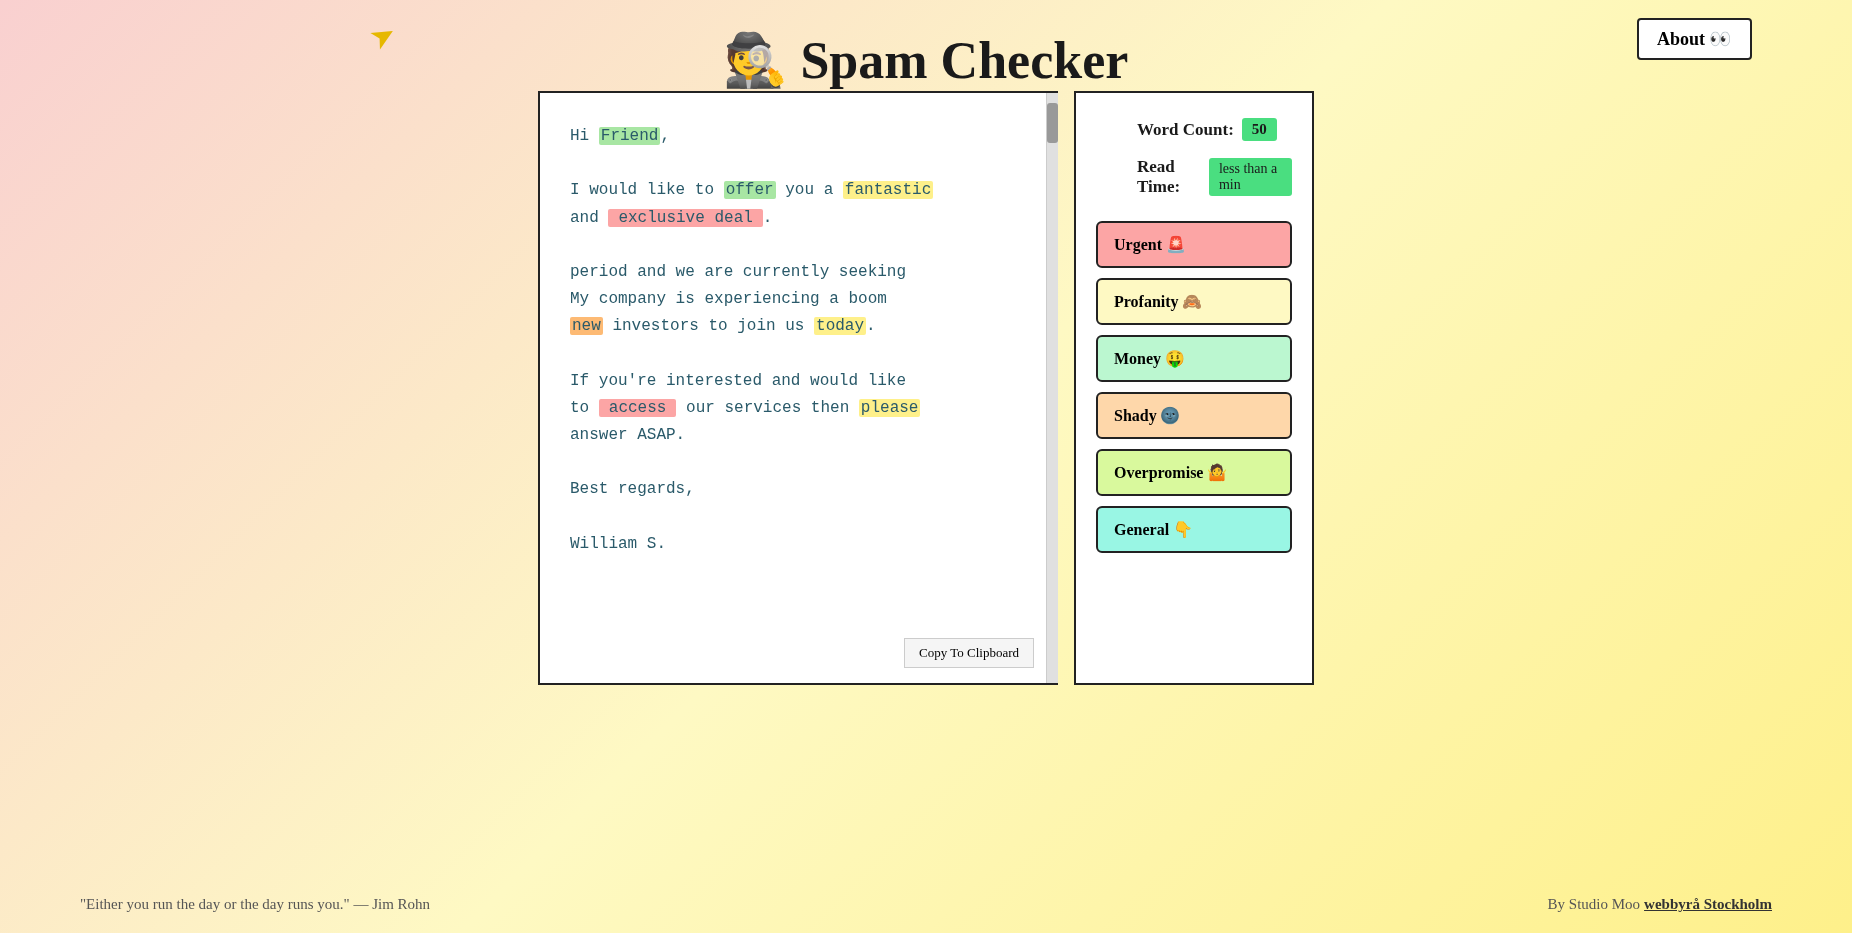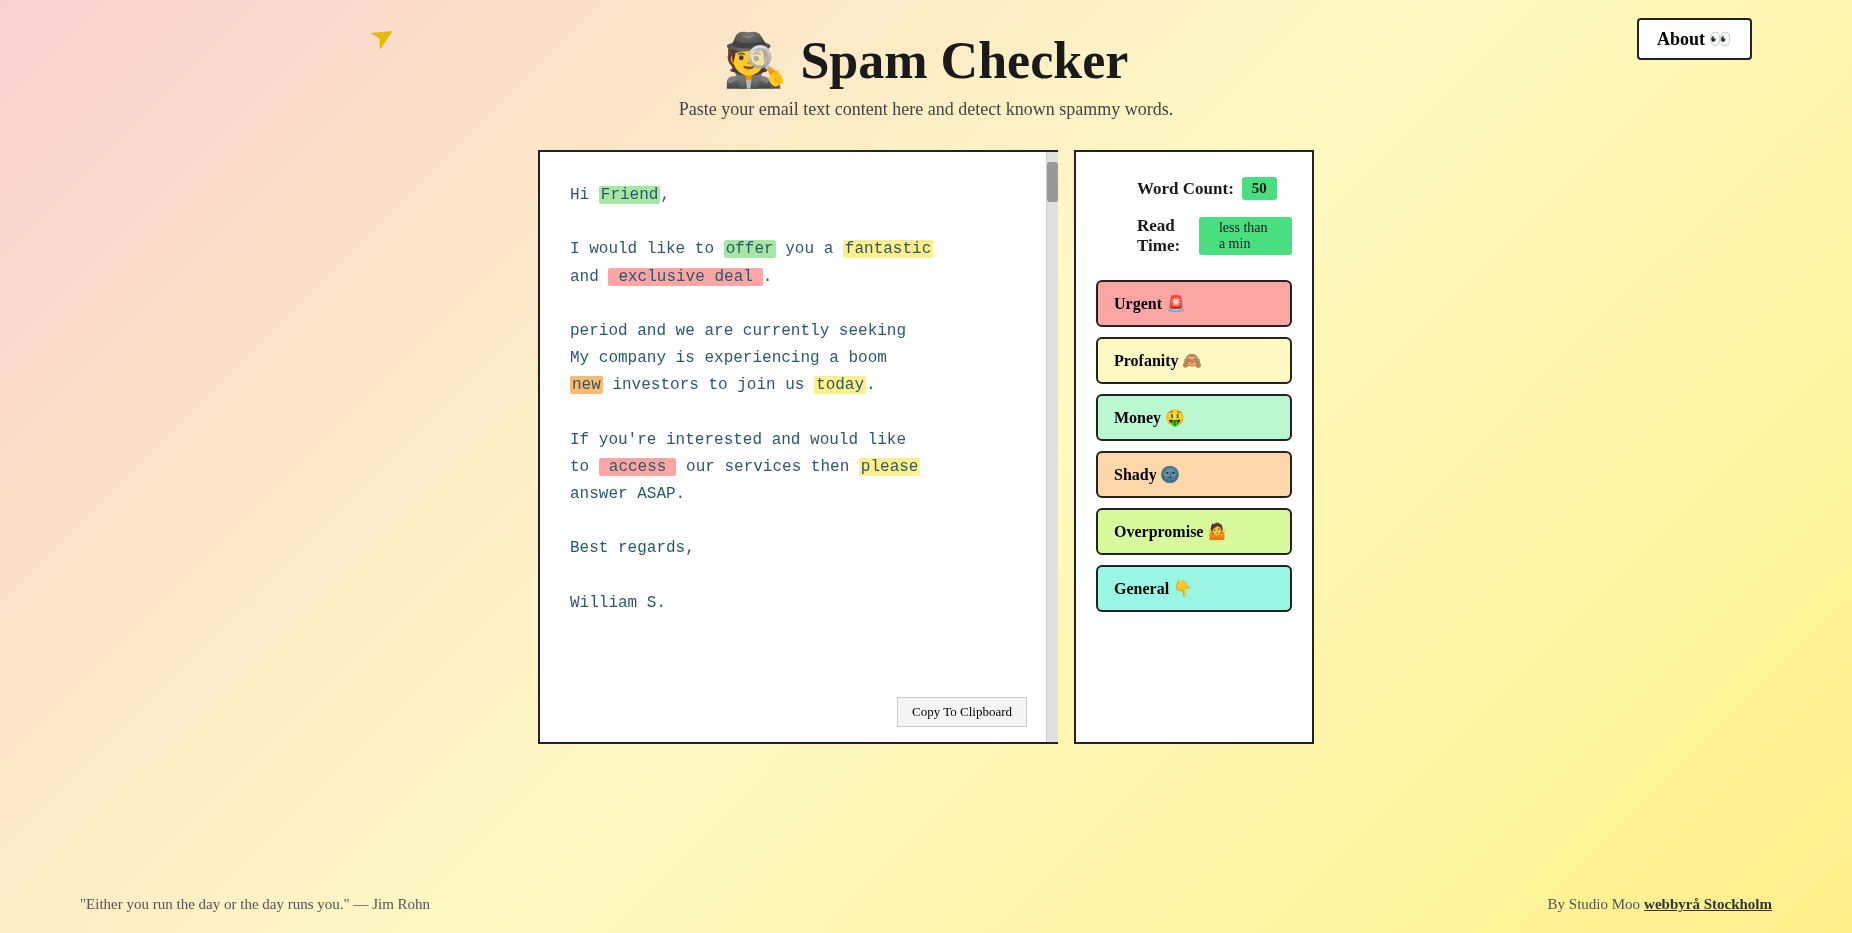--- a/index.html
+++ b/index.html
@@ -80,21 +80,21 @@
       width: 100%;
       height: 40px;
       background: #999;
       border-radius: 3px;
       margin-top: 10px;
     }
 
     .copy-btn {
       position: absolute;
       bottom: 15px;
-      right: 31px;
+      right: 24px;
       background: #f5f5f5;
       border: 1px solid #ccc;
       padding: 6px 14px;
       font-size: 13px;
       cursor: pointer;
       font-family: Georgia, serif;
     }
 
     
     .highlight-green { background-color: #a8e6a3; border-radius: 2px; padding: 0 2px; }
@@ -130,21 +130,21 @@
       color: #1a1a1a;
       padding: 3px 10px;
       font-size: 15px;
       font-weight: bold;
       border-radius: 3px;
     }
 
     .stat-value-time {
       background: #4ade80;
       color: #1a1a1a;
-      padding: 3px 20px;
+      padding: 3px 10px;
       font-size: 14px;
       border-radius: 3px;
     }
 
     .category-btn {
       width: 100%;
       border: 2px solid #222;
       border-radius: 6px;
       padding: 12px 16px;
       font-size: 16px;
@@ -196,21 +196,20 @@
   <div style="position:absolute; left:370px; top:18px; font-size:30px; color:#e6b800; transform:rotate(-30deg);">
     ➤
   </div>
 
   <button class="about-btn">About 👀</button>
 
   <div class="main-title" style="justify-content:center;">
     <span>🕵️</span>
     <span>Spam Checker</span>
   </div>
-  <p class="subtitle">Paste your email text content here and detect known spammy words.</p>
 </div>
 
 <div class="main-container">
 
   <div class="editor-panel">
     <div contenteditable="true" style="outline: none; min-height: 500px;">
       <p>Hi <span class="highlight-green">Friend</span>,</p>
       <br>
       <p>I would like to <span class="highlight-green">offer</span> you a <span class="highlight-yellow">fantastic</span></p>
       <p>and <span class="highlight-red">exclusive deal</span>.</p>

